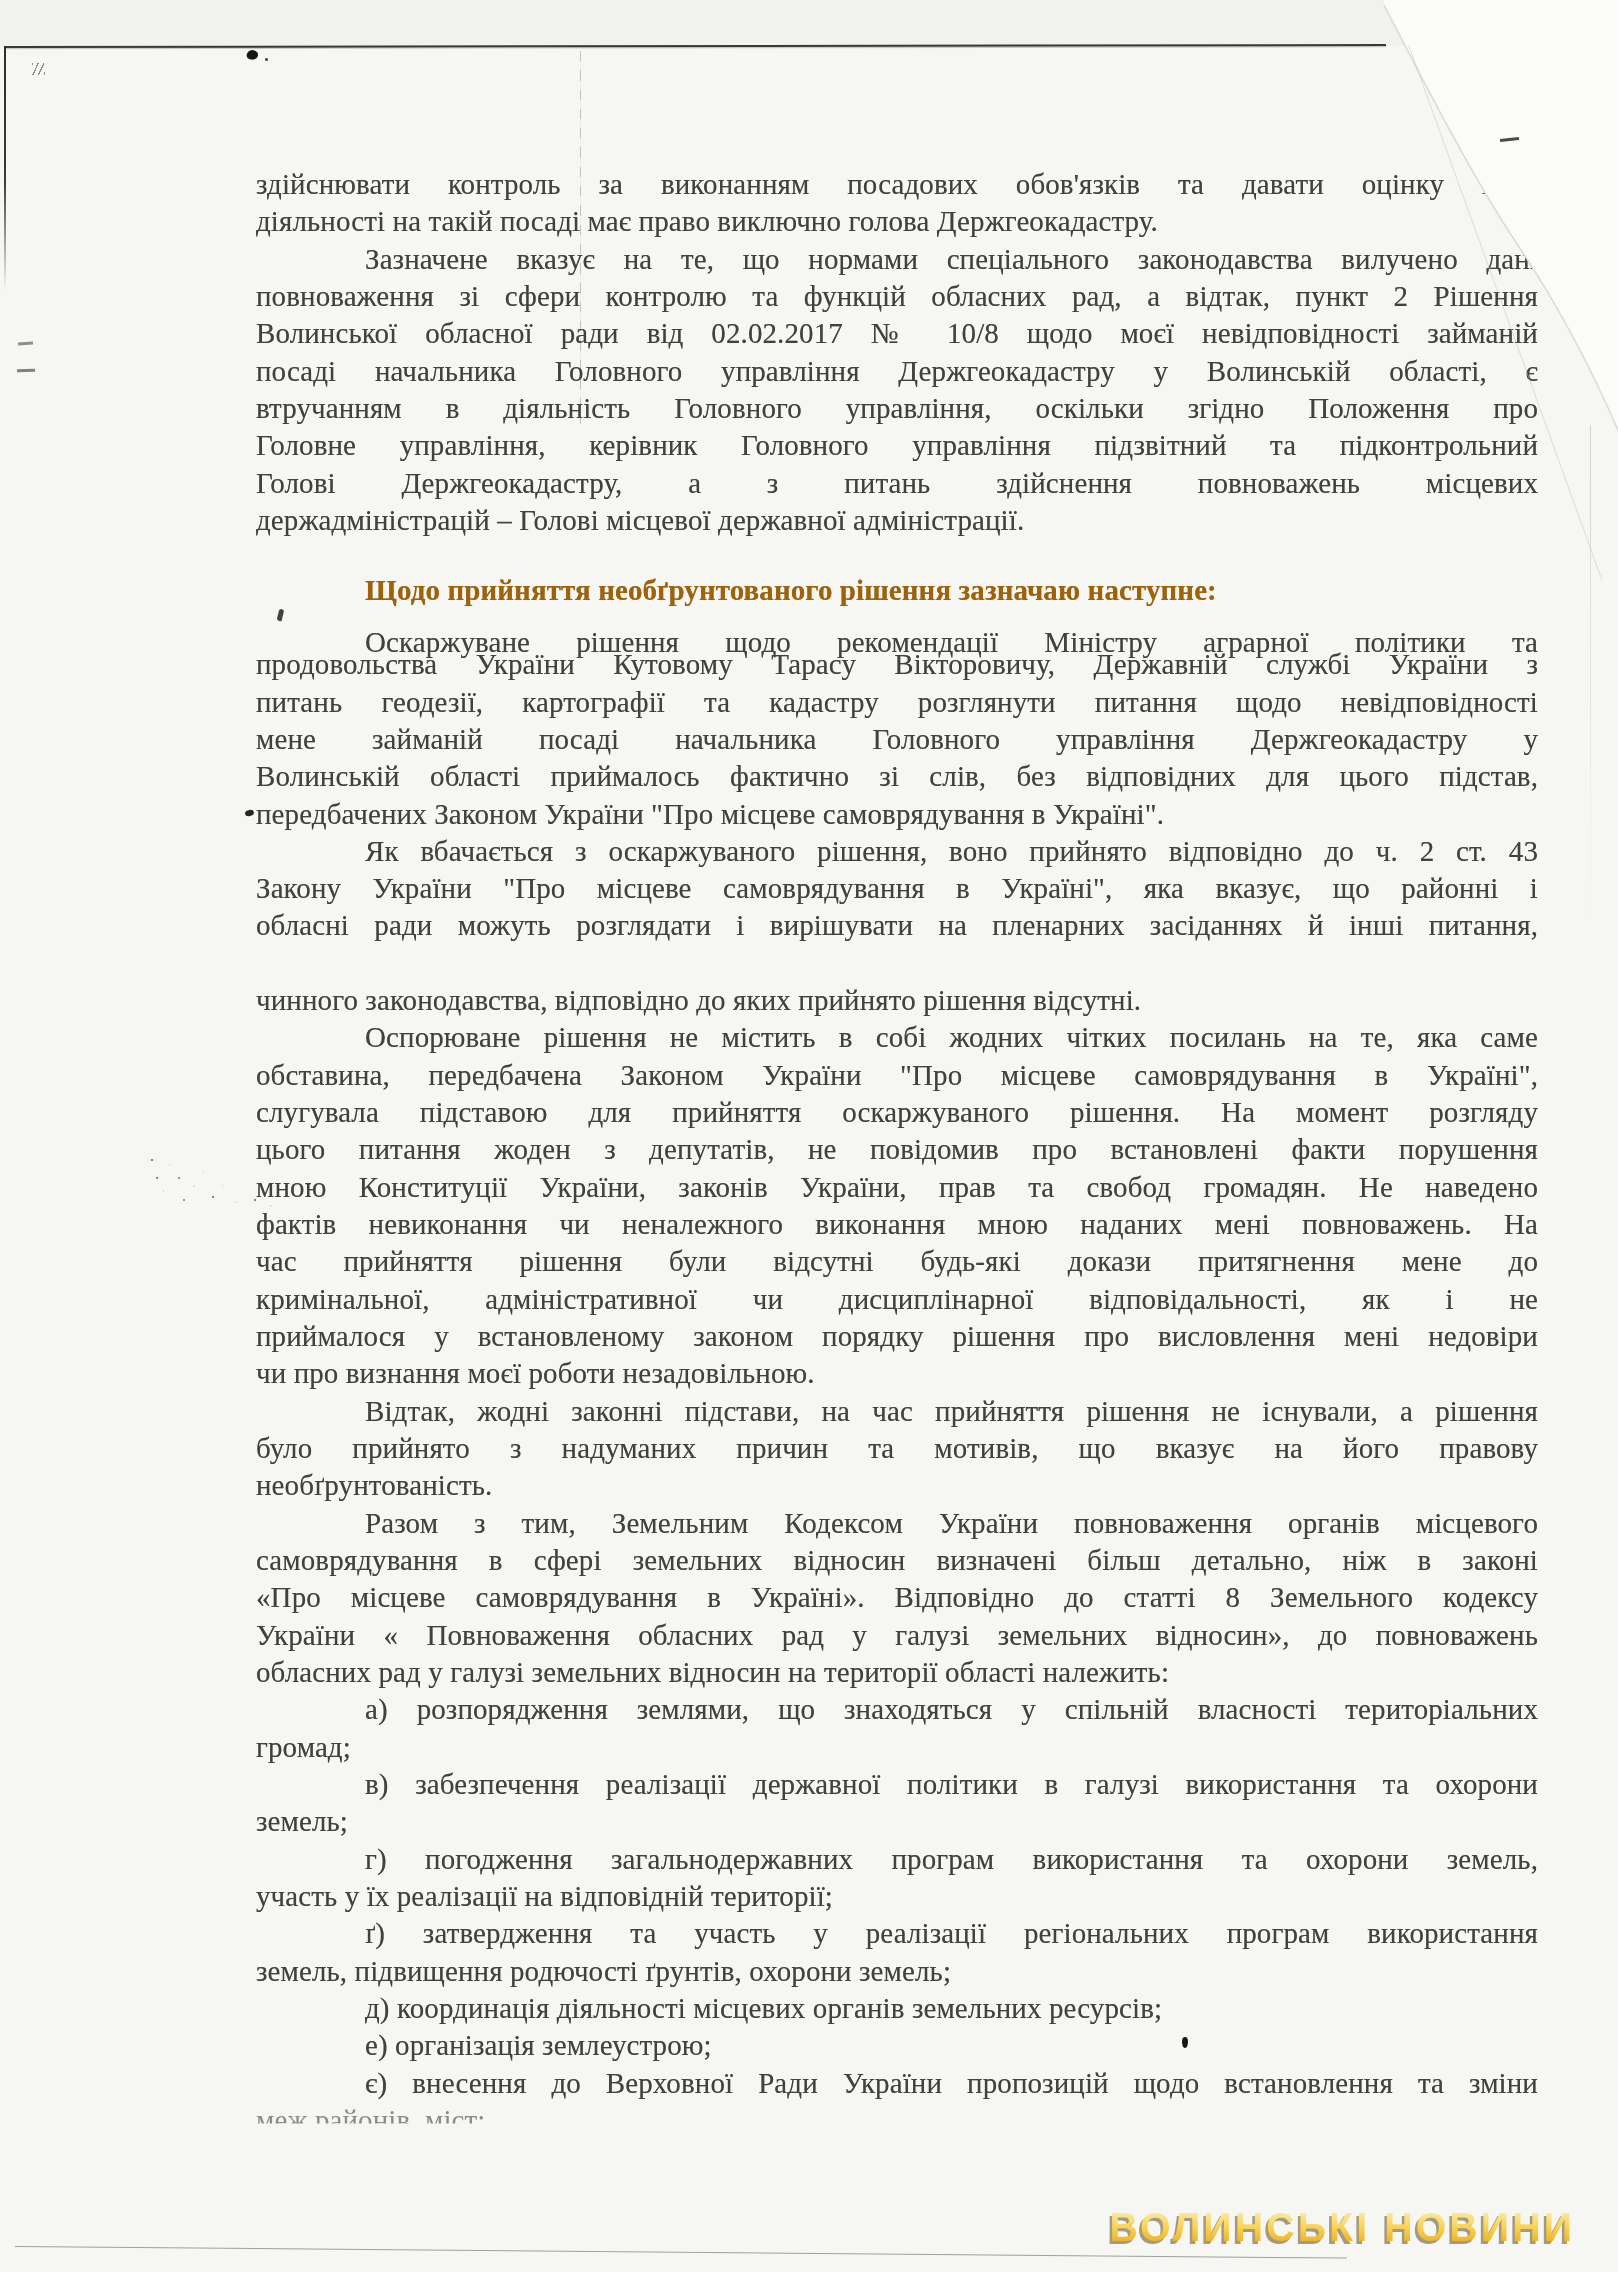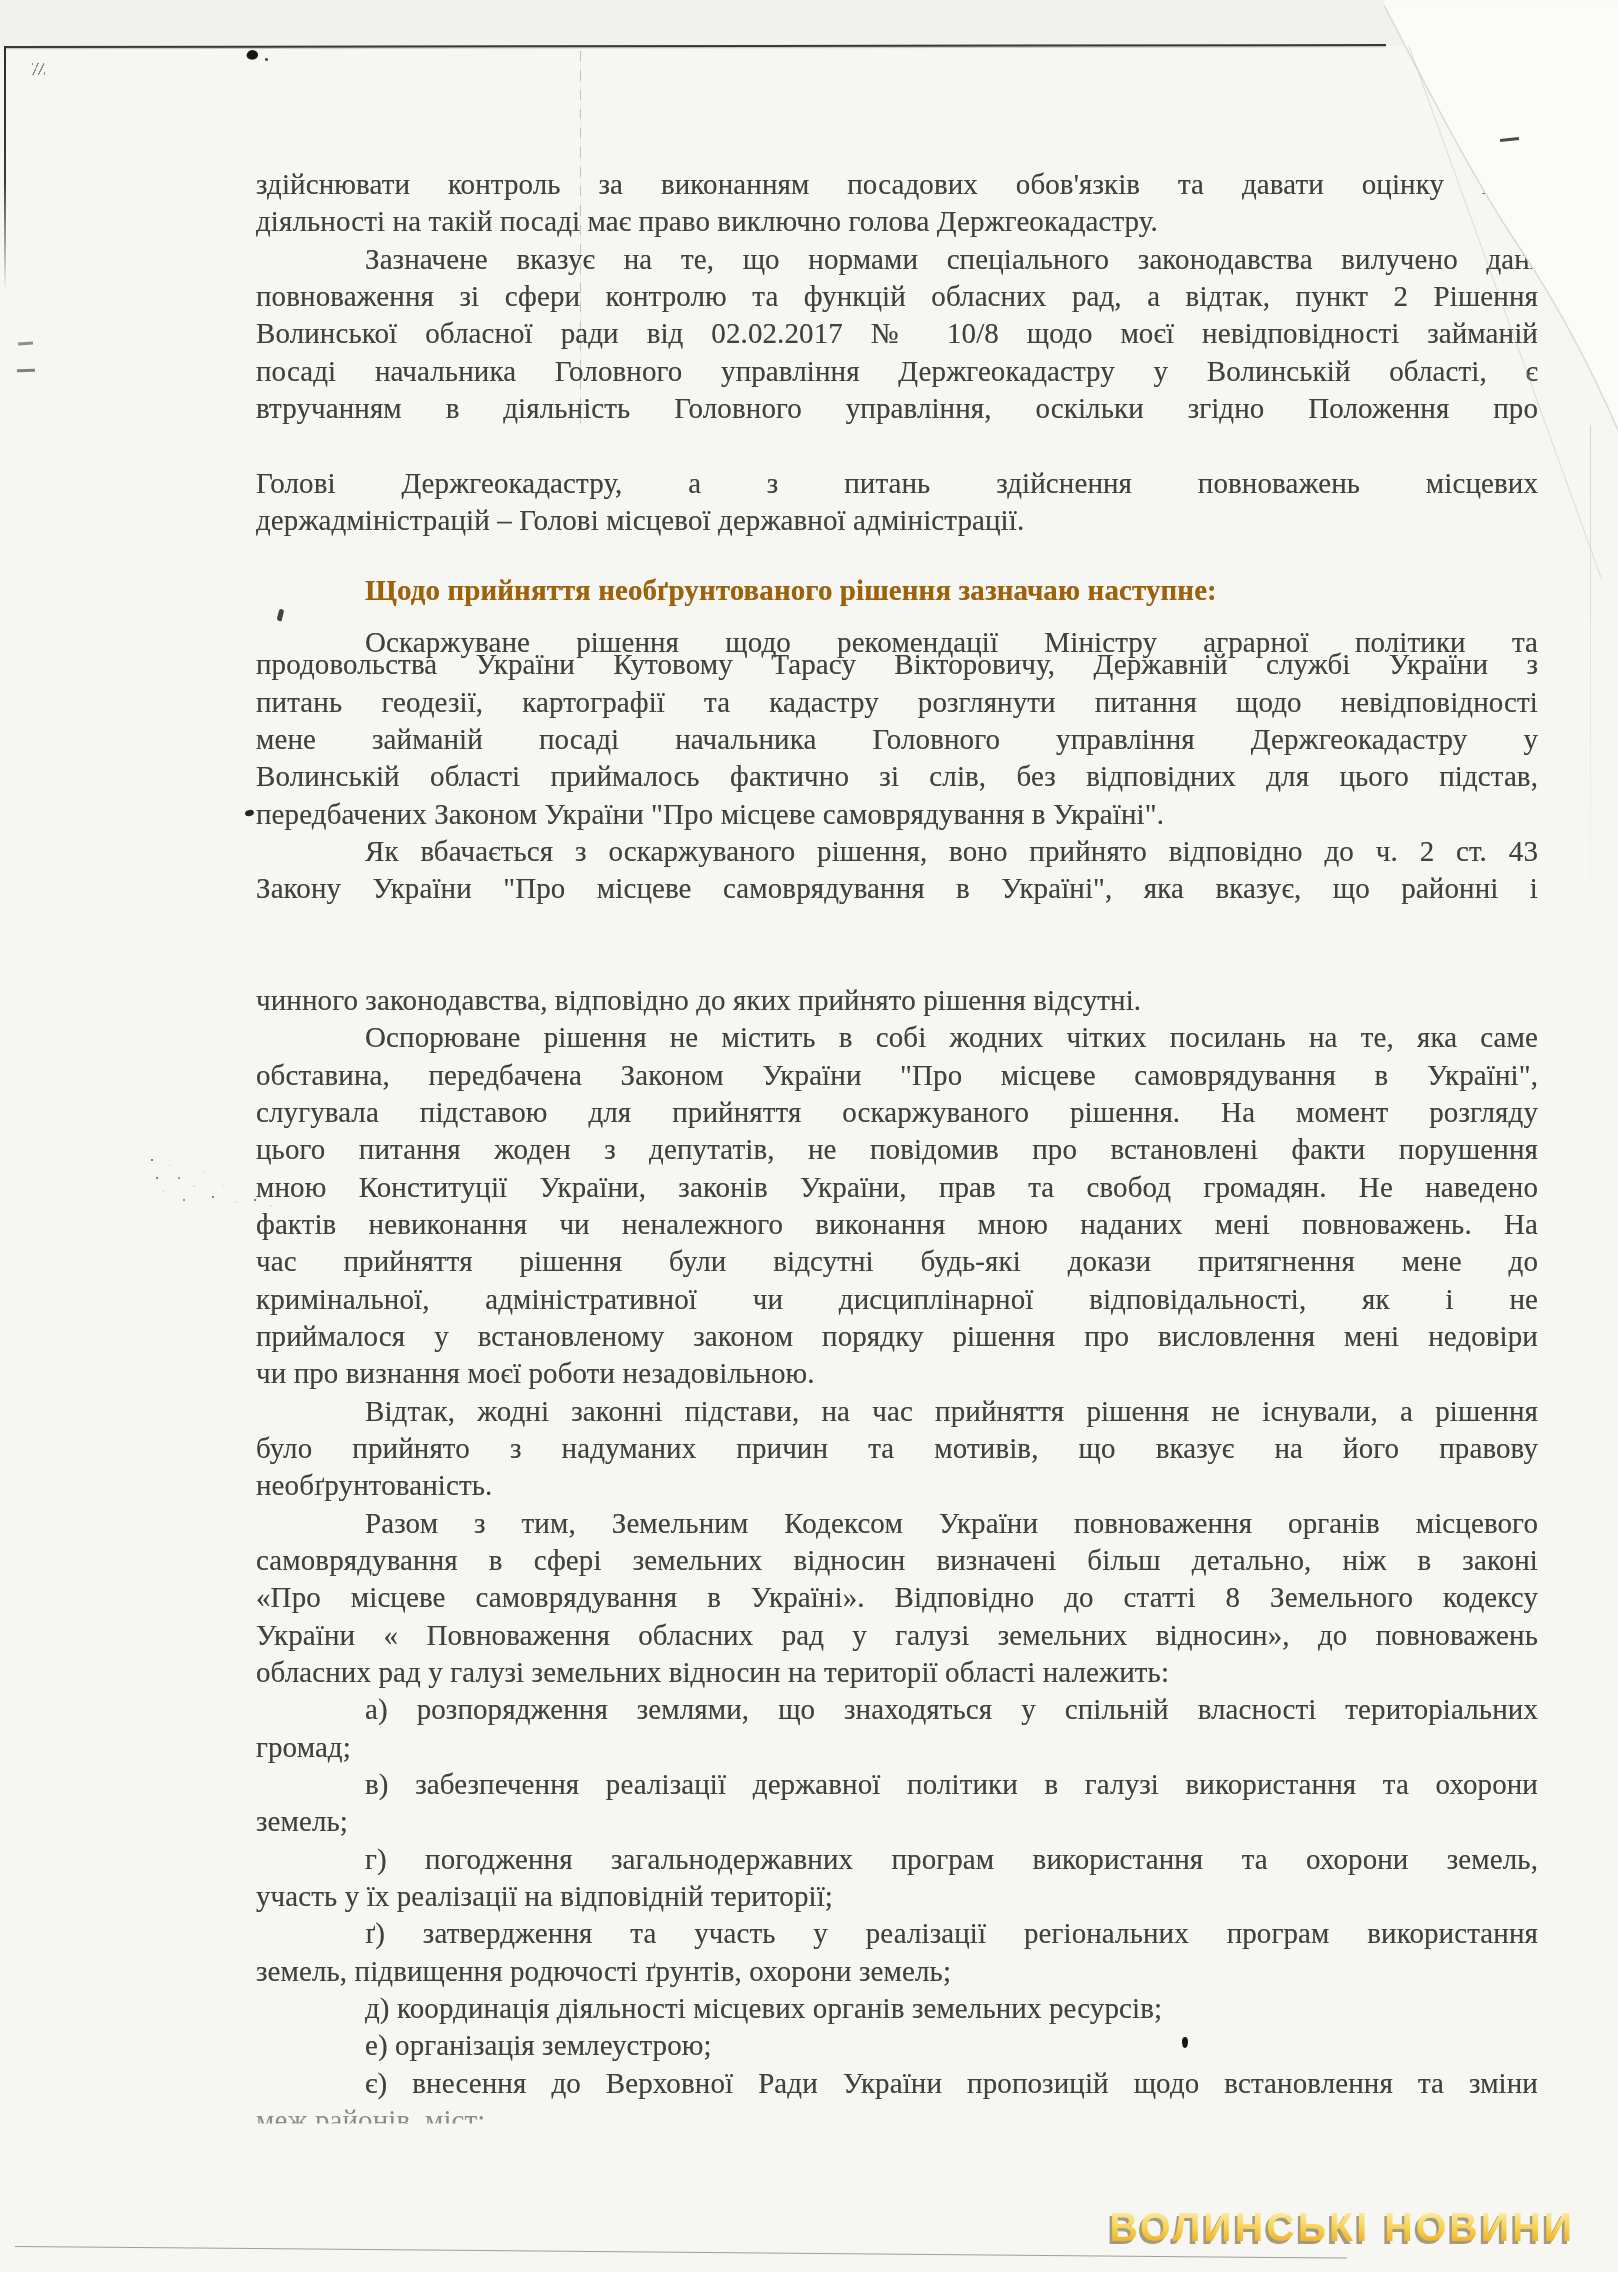--- a/index.html
+++ b/index.html
@@ -85,31 +85,33 @@
   <div class="crease-v"></div>
 
   <div id="doc-lines">
       <div class="line just" style="top: 166px;">здійснювати контроль за виконанням посадових обов'язків та давати оцінку його</div>
       <div class="line" style="top: 203px;">діяльності на такій посаді має право виключно голова Держгеокадастру.</div>
       <div class="line ind just" style="top: 241px;">Зазначене вказує на те, що нормами спеціального законодавства вилучено дані</div>
       <div class="line just" style="top: 278px;">повноваження зі сфери контролю та функцій обласних рад, а відтак, пункт 2 Рішення</div>
       <div class="line just" style="top: 315px;">Волинської обласної ради від 02.02.2017 № 10/8 щодо моєї невідповідності займаній</div>
       <div class="line just" style="top: 353px;">посаді начальника Головного управління Держгеокадастру у Волинській області, є</div>
       <div class="line just" style="top: 390px;">втручанням в діяльність Головного управління, оскільки згідно Положення про</div>
+      <div class="line just" style="top: 427px;">Головне управління, керівник Головного управління підзвітний та підконтрольний</div>
       <div class="line just" style="top: 465px;">Голові Держгеокадастру, а з питань здійснення повноважень місцевих</div>
       <div class="line" style="top: 502px;">держадміністрацій – Голові місцевої державної адміністрації.</div>
       <div class="line ind bold" style="top: 572px;">Щодо прийняття необґрунтованого рішення зазначаю наступне:</div>
       <div class="line ind just" style="top: 624px;">Оскаржуване рішення щодо рекомендації Міністру аграрної політики та</div>
       <div class="line just" style="top: 646px;">продовольства України Кутовому Тарасу Вікторовичу, Державній службі України з</div>
       <div class="line just" style="top: 684px;">питань геодезії, картографії та кадастру розглянути питання щодо невідповідності</div>
       <div class="line just" style="top: 721px;">мене займаній посаді начальника Головного управління Держгеокадастру у</div>
       <div class="line just" style="top: 758px;">Волинській області приймалось фактично зі слів, без відповідних для цього підстав,</div>
       <div class="line" style="top: 796px;">передбачених Законом України "Про місцеве самоврядування в Україні".</div>
       <div class="line ind just" style="top: 833px;">Як вбачається з оскаржуваного рішення, воно прийнято відповідно до ч. 2 ст. 43</div>
       <div class="line just" style="top: 870px;">Закону України "Про місцеве самоврядування в Україні", яка вказує, що районні і</div>
+      <div class="line just" style="top: 907px;">обласні ради можуть розглядати і вирішувати на пленарних засіданнях й інші питання,</div>
       <div class="line" style="top: 982px;">чинного законодавства, відповідно до яких прийнято рішення відсутні.</div>
       <div class="line ind just" style="top: 1019px;">Оспорюване рішення не містить в собі жодних чітких посилань на те, яка саме</div>
       <div class="line just" style="top: 1057px;">обставина, передбачена Законом України "Про місцеве самоврядування в Україні",</div>
       <div class="line just" style="top: 1094px;">слугувала підставою для прийняття оскаржуваного рішення. На момент розгляду</div>
       <div class="line just" style="top: 1131px;">цього питання жоден з депутатів, не повідомив про встановлені факти порушення</div>
       <div class="line just" style="top: 1169px;">мною Конституції України, законів України, прав та свобод громадян. Не наведено</div>
       <div class="line just" style="top: 1206px;">фактів невиконання чи неналежного виконання мною наданих мені повноважень. На</div>
       <div class="line just" style="top: 1243px;">час прийняття рішення були відсутні будь-які докази притягнення мене до</div>
       <div class="line just" style="top: 1281px;">кримінальної, адміністративної чи дисциплінарної відповідальності, як і не</div>
       <div class="line just" style="top: 1318px;">приймалося у встановленому законом порядку рішення про висловлення мені недовіри</div>

